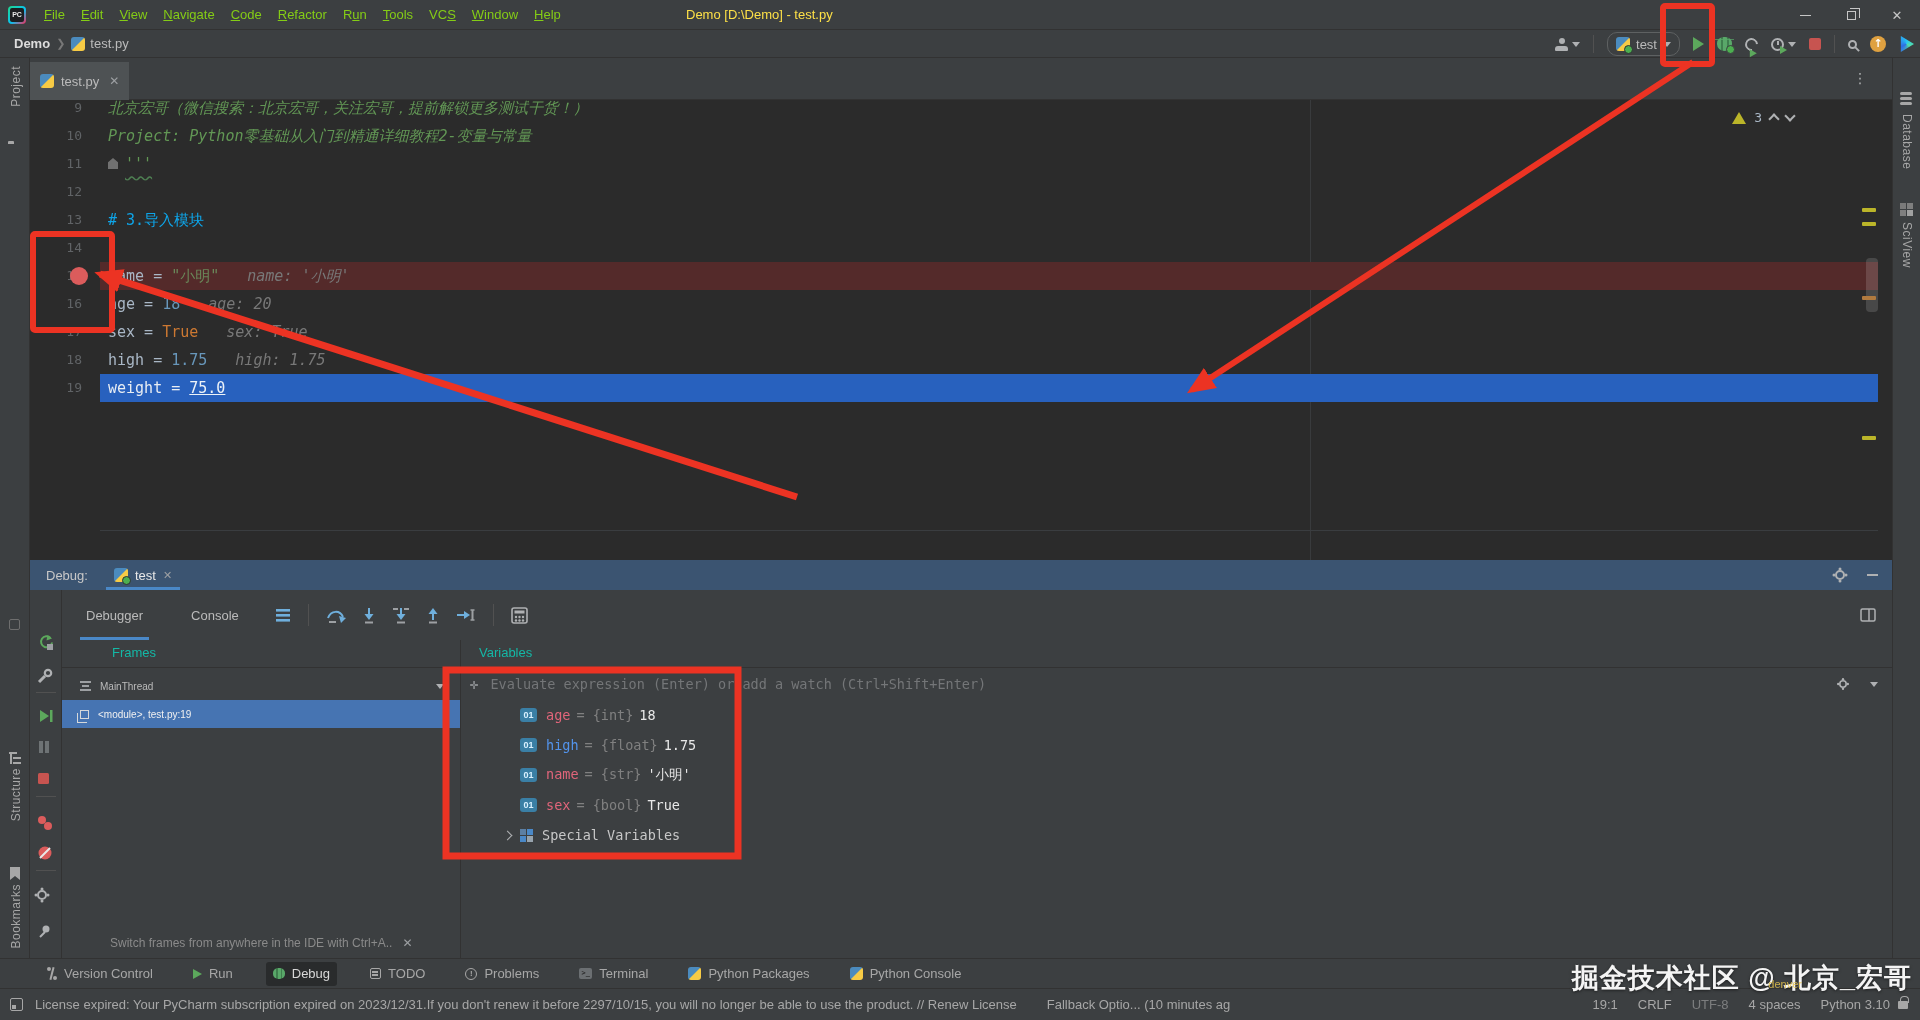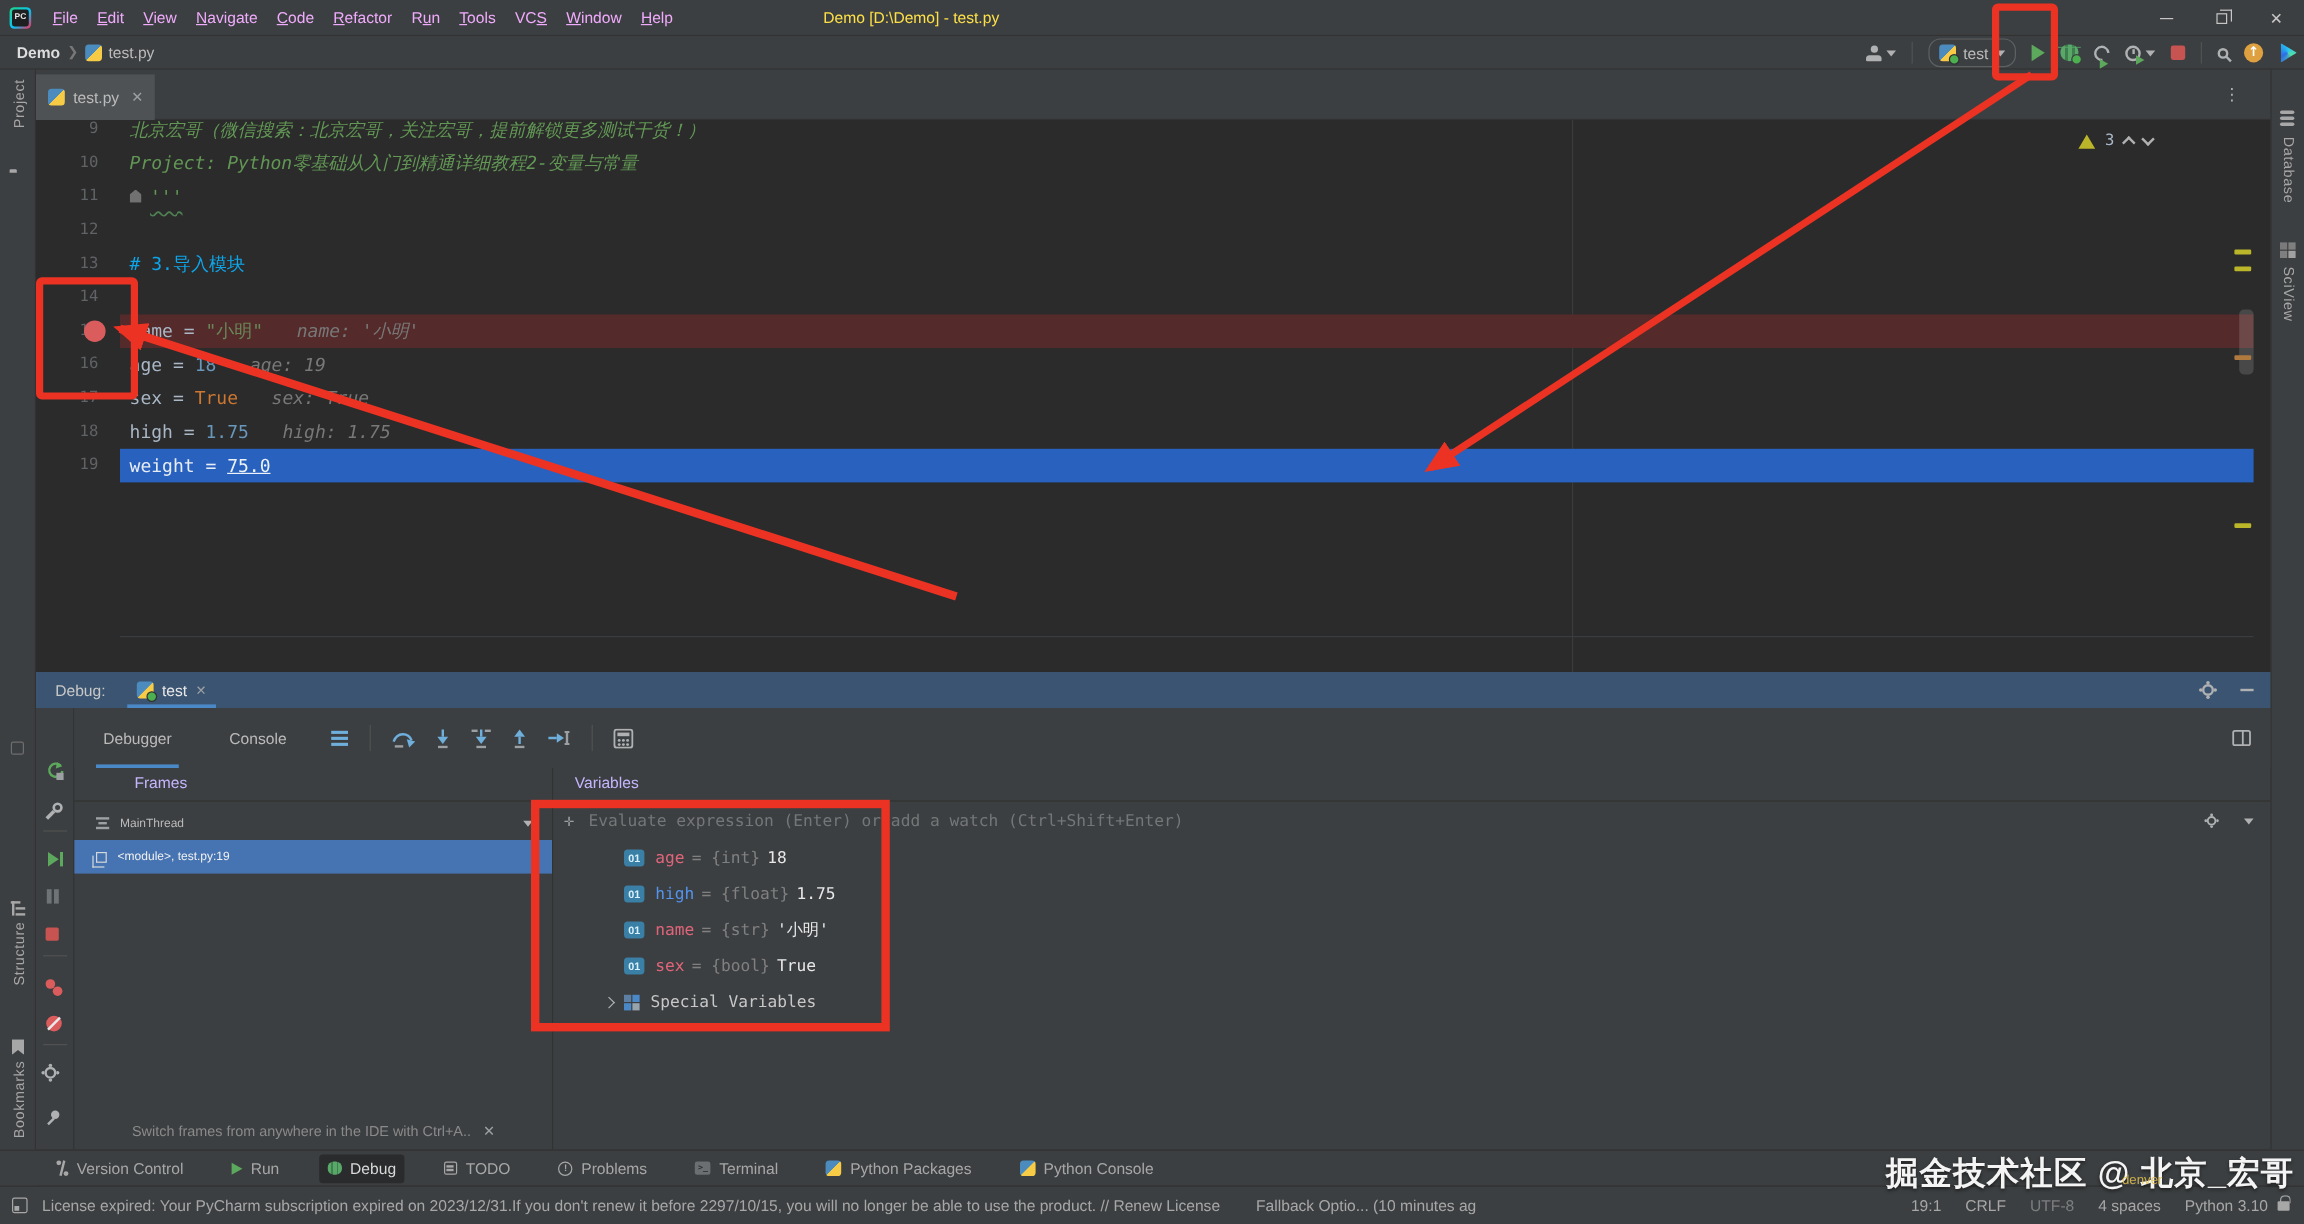--- a/index.html
+++ b/index.html
@@ -8,21 +8,21 @@
   .app{position:relative;width:1920px;height:1020px;background:#2B2B2B;color:#BBBBBB}
   .abs{position:absolute}
   
   .titlebar{position:absolute;left:0;top:0;width:1920px;height:30px;background:#3C3F41;
     border-bottom:1px solid #323232;display:flex;align-items:center}
   .pclogo{width:18px;height:18px;margin:0 10px 0 8px;border-radius:4px;flex:0 0 auto;
     background:linear-gradient(135deg,#21D789,#07C3F2 55%,#FE2857);position:relative}
   .pclogo::after{content:"PC";position:absolute;inset:2px;background:#1d1f21;border-radius:2px;
     color:#e8e8e8;font:bold 7px/14px "Liberation Sans",sans-serif;text-align:center}
   .menus{display:flex;gap:16px;margin-left:8px}
-  .menu-item{font-size:13px;color:#f0abfc;cursor:default}
+  .menu-item{font-size:13px;color:#84cc16;cursor:default}
   .menu-item u{text-decoration:underline}
   .win-title{position:absolute;left:686px;top:0;height:30px;line-height:30px;font-size:13px;color:#fde047}
   .winbtns{position:absolute;right:0;top:0;height:30px;display:flex}
   .wb{width:46px;height:30px;display:flex;align-items:center;justify-content:center;color:#C6C6C6}
   .wb-min::after{content:"";width:11px;height:1px;background:#C6C6C6}
   .wb-max i{display:block;width:9px;height:9px;border:1px solid #C6C6C6;position:relative;background:#3C3F41}
   .wb-max i::before{content:"";position:absolute;left:2px;top:-4px;width:9px;height:9px;border:1px solid #C6C6C6;border-bottom:none;border-left:none}
   .wb-close{font-size:13px}
   
   .navbar{position:absolute;left:0;top:30px;width:1920px;height:28px;background:#3C3F41;
@@ -122,21 +122,21 @@
     box-shadow:0 -6px 0 -3.5px #AFB1B3,0 6px 0 -3.5px #AFB1B3,-6px 0 0 -3.5px #AFB1B3,6px 0 0 -3.5px #AFB1B3}
   .i-min{width:11px;height:1.5px;background:#AFB1B3}
   .dtoolrow{position:absolute;left:32px;top:30px;right:0;height:50px;background:#3C3F41;display:flex;align-items:center;font-size:13px}
   .dtab2{margin-left:18px;color:#BBBBBB;position:relative;height:50px;display:flex;align-items:center;padding:0 6px}
   .dtab2.sel::after{content:"";position:absolute;left:0;right:0;bottom:0;height:3px;background:#4A88C7}
   .dtool-sep{width:1px;height:22px;background:#515151;margin:0 10px}
   .stp{display:inline-flex;margin:0 7px}
   .dleft{position:absolute;left:0;top:30px;width:32px;bottom:0;border-right:1px solid #323232}
   .dl-ic{position:absolute;left:7px}
   .dl-sep{position:absolute;left:6px;width:20px;height:1px;background:#515151}
-  .panelheads{position:absolute;left:32px;right:0;top:80px;height:28px;border-bottom:1px solid #323232;font-size:13px;color:#c4b5fd}
+  .panelheads{position:absolute;left:32px;right:0;top:80px;height:28px;border-bottom:1px solid #323232;font-size:13px;color:#14b8a6}
   .frames-sep{position:absolute;left:430px;top:80px;bottom:0;width:1px;background:#323232}
   .frames{position:absolute;left:32px;top:108px;width:398px;bottom:0}
   .frow{position:absolute;left:0;right:0;height:28px;display:flex;align-items:center;gap:9px;padding-left:18px;font-size:10px;color:#BBBBBB}
   .frow.sel{background:#4674B2;color:#F0F0F0}
   .i-threads{width:11px;height:12px;background:
     linear-gradient(#9DA0A3 0 0) 0 1px/11px 2px no-repeat,
     linear-gradient(#9DA0A3 0 0) 2px 5px/7px 2px no-repeat,
     linear-gradient(#9DA0A3 0 0) 0 9px/11px 2px no-repeat}
   .i-frame{width:9px;height:9px;border:1.5px solid #D5D8DA;position:relative;background:#4674B2}
   .i-frame::before{content:"";position:absolute;left:-4px;top:2px;width:9px;height:9px;border:1.5px solid #D5D8DA;border-right:none;border-top:none}
@@ -287,21 +287,21 @@
     <div class="ebody">
       <div class="margin-guide"></div>
       <div>
           <div class="code-line" style="top: -6px;"><div class="hl"></div><span class="ln">9</span><span class="code-text"><span class="tok-doc">北京宏哥（微信搜索：北京宏哥，关注宏哥，提前解锁更多测试干货！）</span></span></div>
           <div class="code-line" style="top: 22px;"><div class="hl"></div><span class="ln">10</span><span class="code-text"><span class="tok-doc">Project: Python零基础从入门到精通详细教程2-变量与常量</span></span></div>
           <div class="code-line" style="top: 50px;"><div class="hl"></div><span class="ln">11</span><span class="code-text"><span class="tok-marker"></span><span class="tok-doc tok-squig">'''</span></span></div>
           <div class="code-line" style="top: 78px;"><div class="hl"></div><span class="ln">12</span><span class="code-text"></span></div>
           <div class="code-line" style="top: 106px;"><div class="hl"></div><span class="ln">13</span><span class="code-text"><span class="tok-cmt"># 3.导入模块</span></span></div>
           <div class="code-line" style="top: 134px;"><div class="hl"></div><span class="ln">14</span><span class="code-text"></span></div>
           <div class="code-line brk" style="top: 162px;"><div class="hl"></div><span class="ln">15</span><span class="bpdot"></span><span class="code-text"><span class="tok-plain">name = </span><span class="tok-str">"小明"</span><span class="dbg-hint">name: '小明'</span></span></div>
-          <div class="code-line" style="top: 190px;"><div class="hl"></div><span class="ln">16</span><span class="code-text"><span class="tok-plain">age = </span><span class="tok-num">18</span><span class="dbg-hint">age: 19</span></span></div>
+          <div class="code-line" style="top: 190px;"><div class="hl"></div><span class="ln">16</span><span class="code-text"><span class="tok-plain">age = </span><span class="tok-num">18</span><span class="dbg-hint">age: 20</span></span></div>
           <div class="code-line" style="top: 218px;"><div class="hl"></div><span class="ln">17</span><span class="code-text"><span class="tok-plain">sex = </span><span class="tok-kw">True</span><span class="dbg-hint">sex: True</span></span></div>
           <div class="code-line" style="top: 246px;"><div class="hl"></div><span class="ln">18</span><span class="code-text"><span class="tok-plain">high = </span><span class="tok-num">1.75</span><span class="dbg-hint">high: 1.75</span></span></div>
           <div class="code-line exec" style="top: 274px;"><div class="hl"></div><span class="ln">19</span><span class="code-text"><span class="tok-plain">weight = </span><span class="tok-link">75.0</span></span></div>
         </div>
       <div class="h-sep"></div>
       <div class="warnwidget">
         <span class="i-warn"></span>
         <span>3</span>
         <span class="i-chevu"></span>
         <span class="i-chevd"></span>

